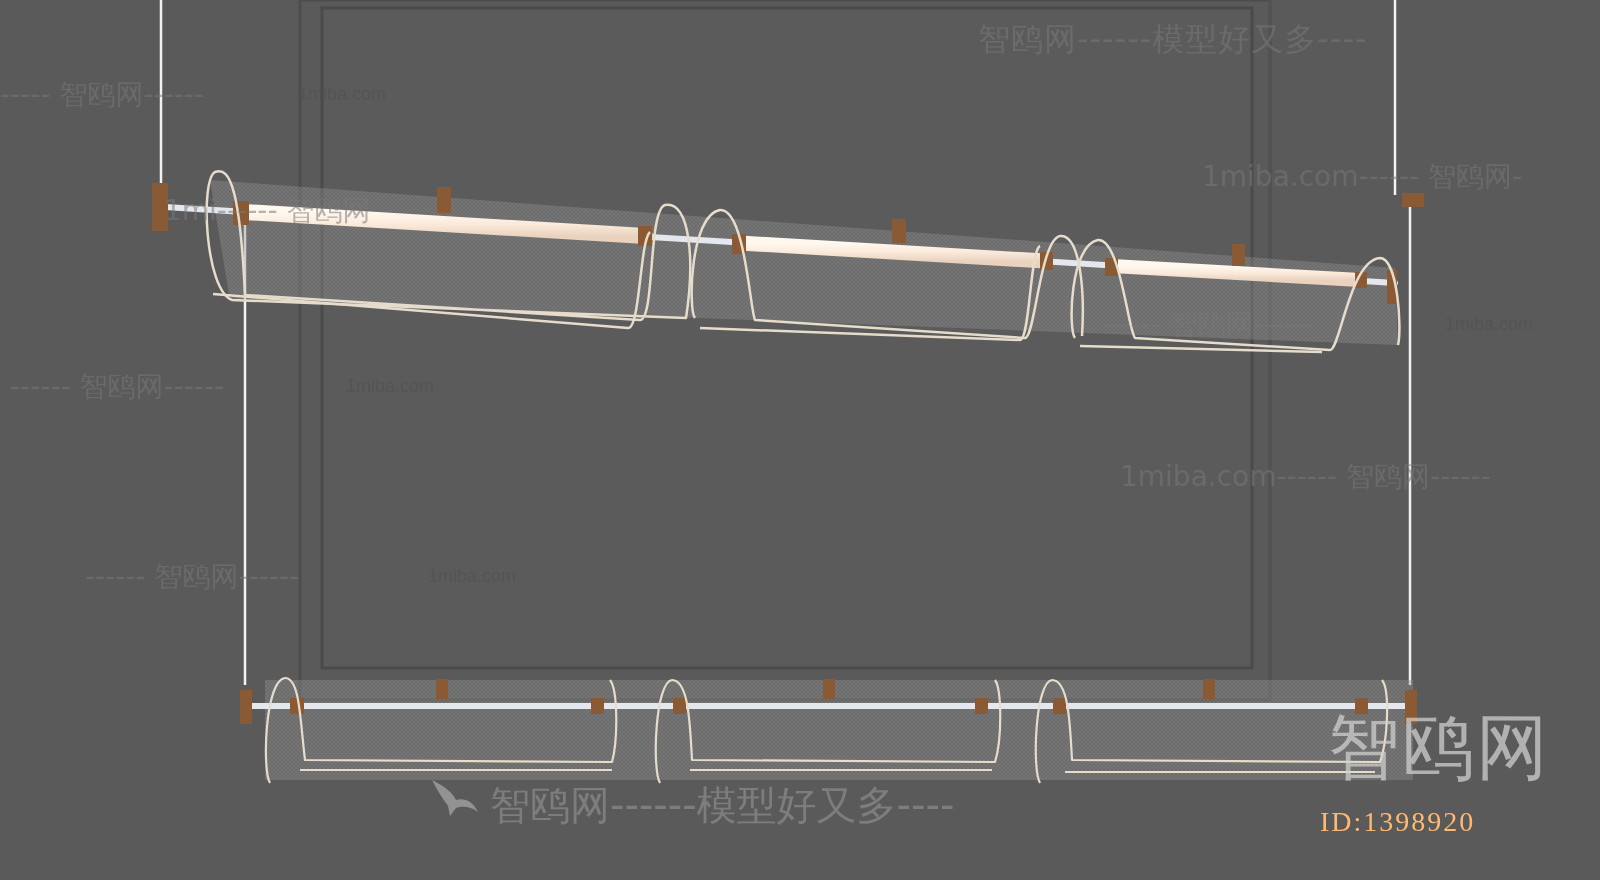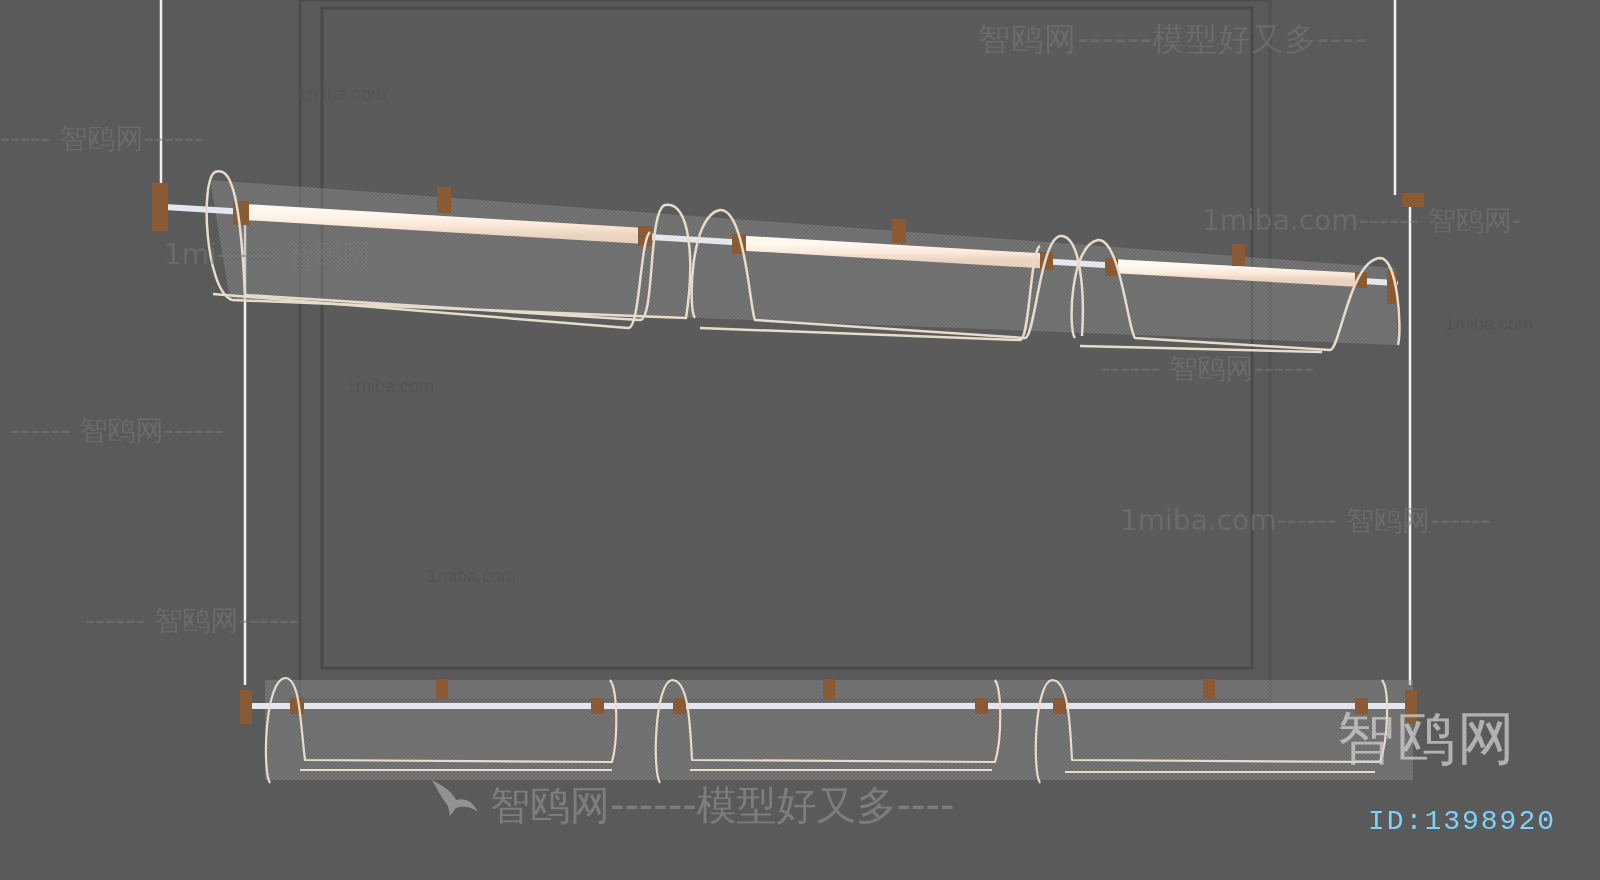--- a/index.html
+++ b/index.html
@@ -9,31 +9,31 @@
       font-family: "DejaVu Sans", sans-serif;
       position: relative;
     }
     #scene { position: absolute; left: 0; top: 0; width: 1600px; height: 880px; }
     .wm {
       position: absolute; white-space: nowrap;
       color: rgba(120,120,120,0.55);
       font-family: "DejaVu Sans", sans-serif;
     }
     .wm-lg { font-size: 32px; letter-spacing: 1px; }
-    .wm-md { font-size: 28px; margin-top: 44px; }
+    .wm-md { font-size: 28px; }
     .wm-dom { font-size: 18px; color: rgba(80,80,80,0.6); font-family: "Liberation Sans", sans-serif; }
     .wm-big {
       position: absolute; left: 1328px; top: 700px;
-      font-size: 58px; color: rgba(210,210,210,0.72);
-      font-family: "DejaVu Sans", sans-serif; letter-spacing: 2px; margin-left: 9px;
+      font-size: 72px; color: rgba(210,210,210,0.72);
+      font-family: "DejaVu Sans", sans-serif; letter-spacing: 2px;
     }
     .wm-id {
-      position: absolute; left: 1368px; top: 806px;
-      font-size: 28px; color: #7dd3fc; letter-spacing: 2px;
-      font-family: Liberation Mono, monospace;
+      position: absolute; left: 1320px; top: 806px;
+      font-size: 28px; color: #fdba74; letter-spacing: 2px;
+      font-family: Liberation Serif, serif;
     }
     .wm-bottom {
       position: absolute; left: 490px; top: 778px;
       font-size: 40px; color: rgba(140,140,140,0.7);
       font-family: "DejaVu Sans", sans-serif; white-space: nowrap;
     }
     .bird { position: absolute; left: 430px; top: 778px; }
   </style>
 </head>
 <body>

